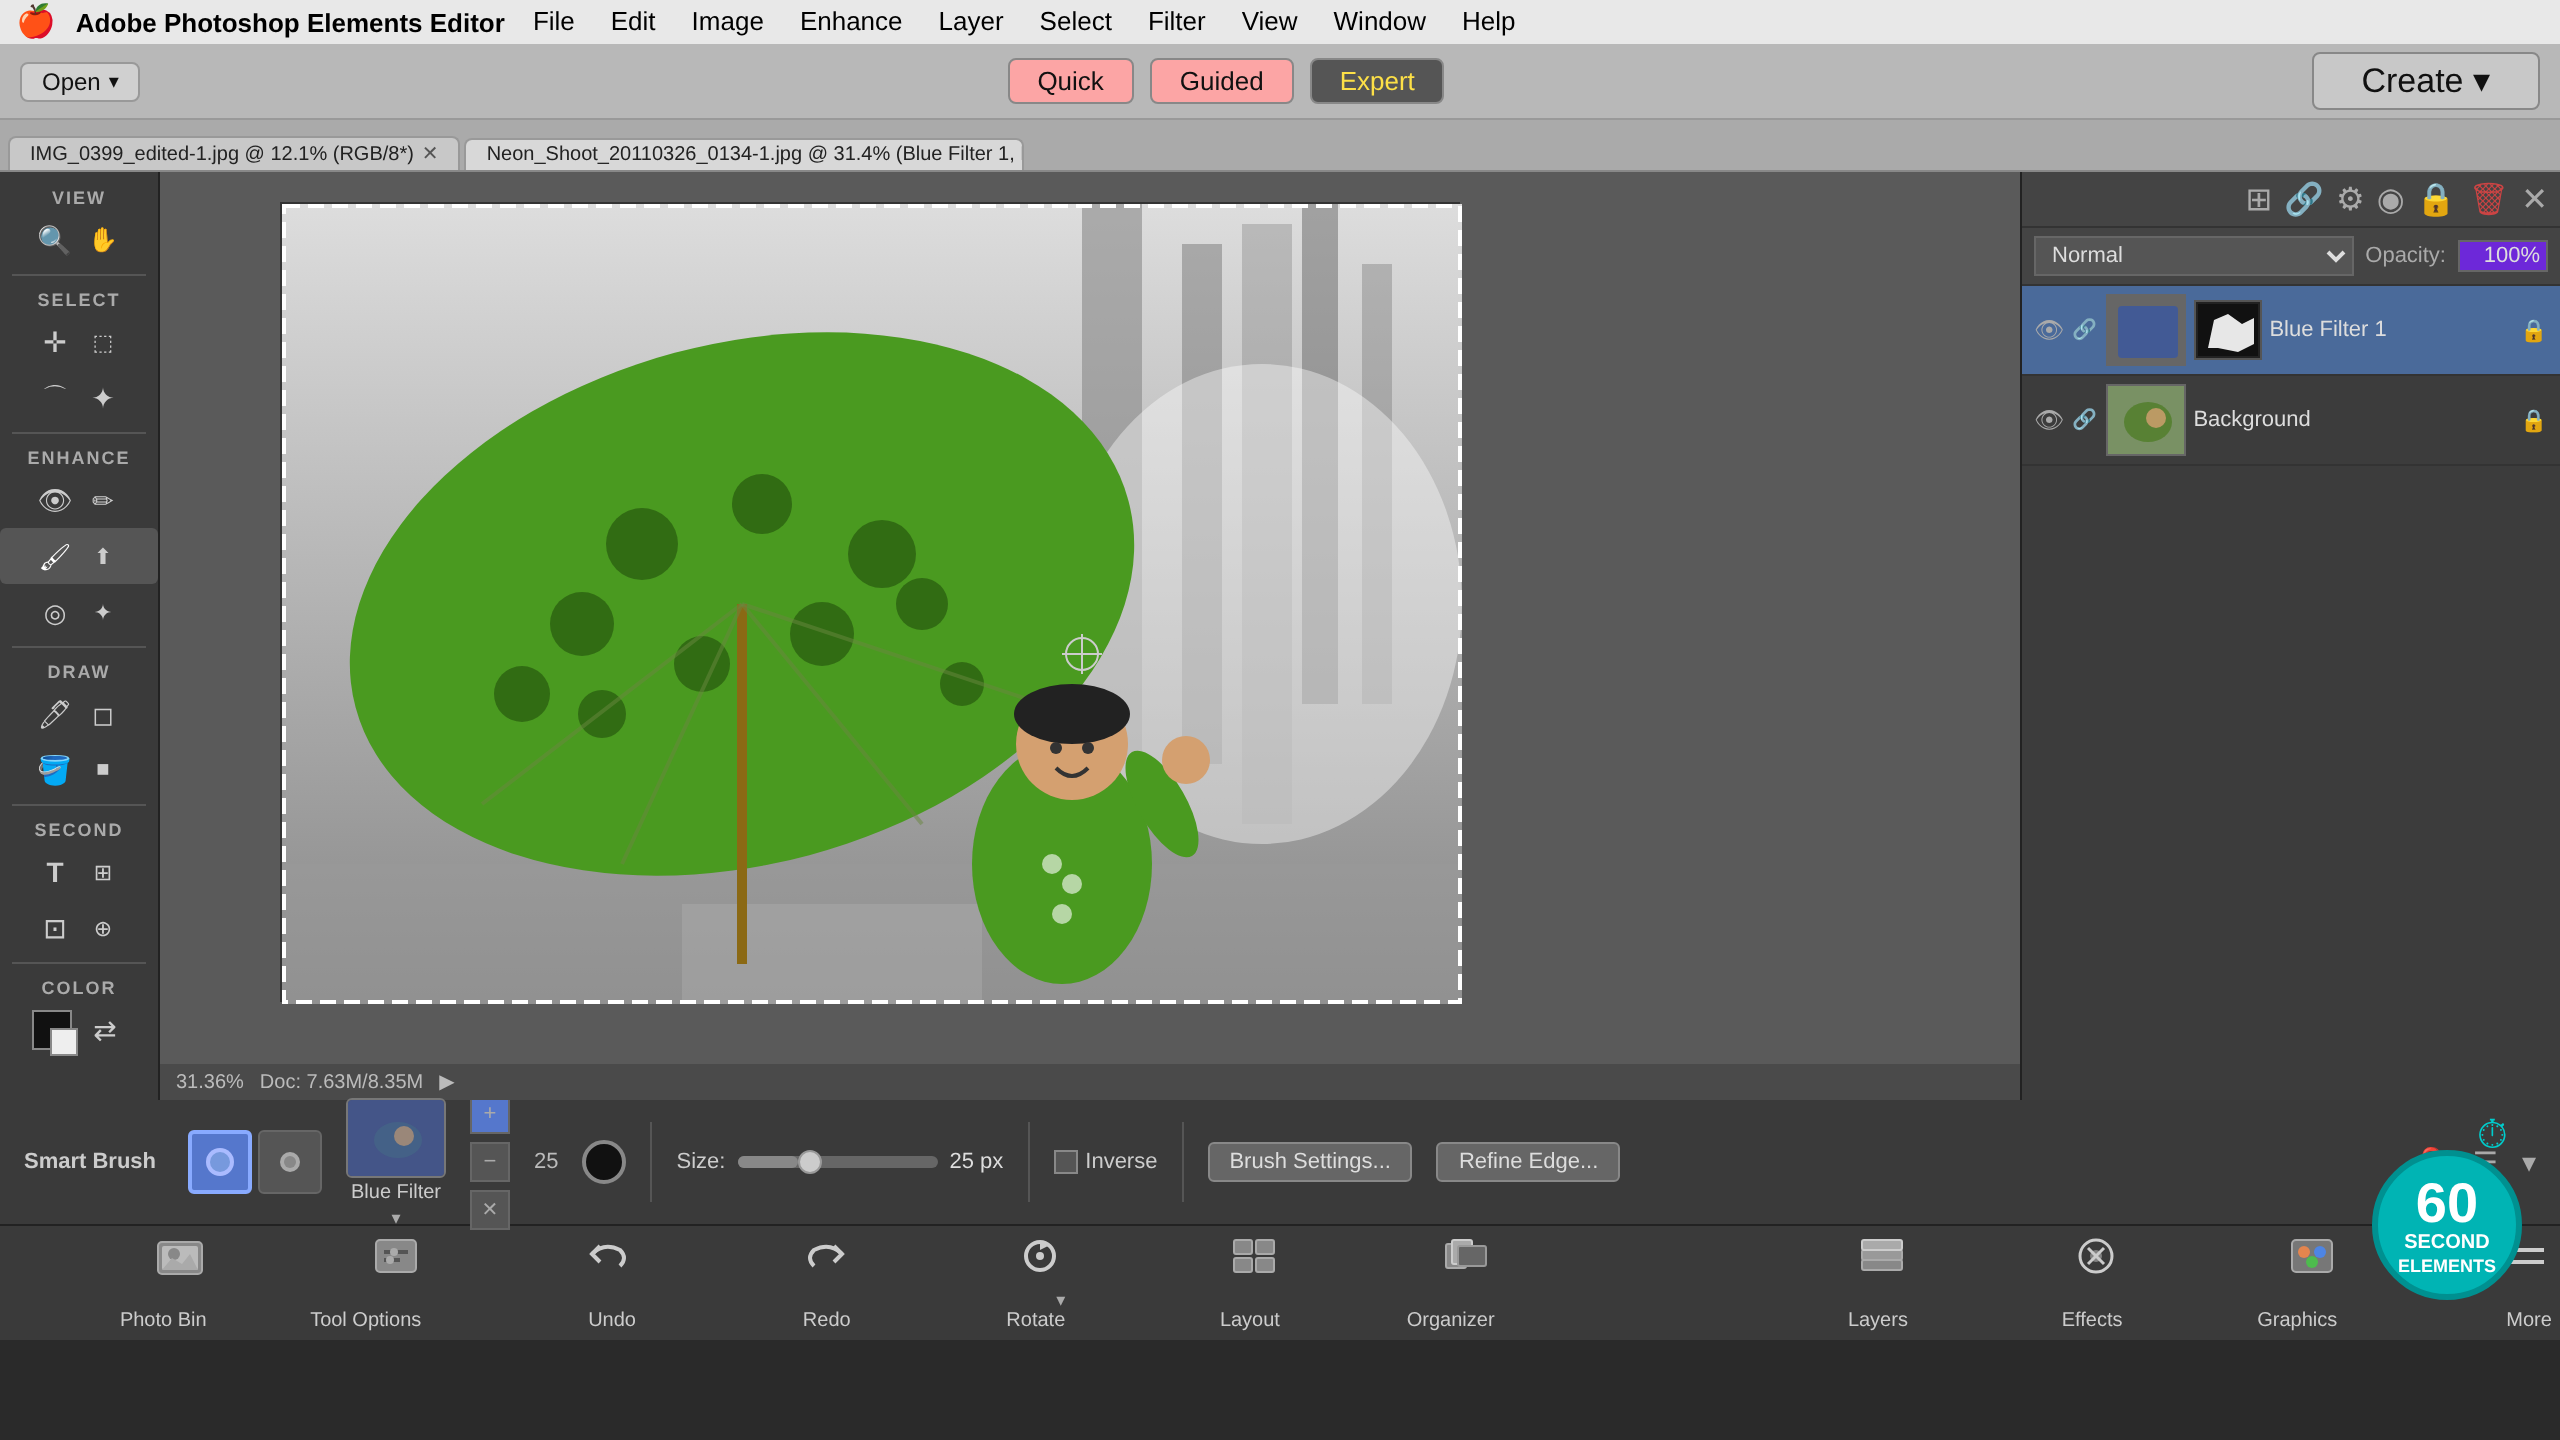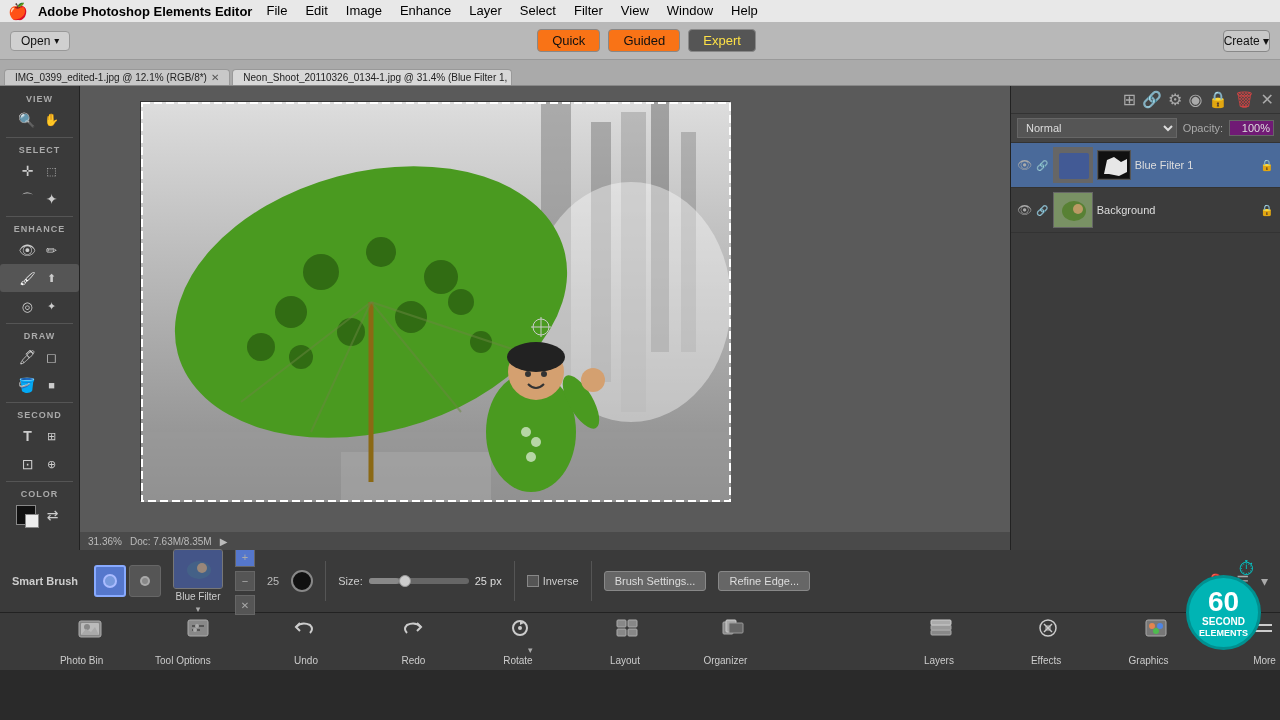--- a/index.html
+++ b/index.html
@@ -8,24 +8,24 @@
     
     #menubar { width: 100%; height: 22px; background: #e8e8e8; display: flex; align-items: center; padding: 0 8px; gap: 2px; }
     .menu-apple { font-size: 16px; color: #000; margin-right: 8px; cursor: default; }
     .menu-item { color: #000; font-size: 13px; padding: 0 8px; cursor: default; line-height: 22px; }
     .app-name { font-weight: bold; font-size: 13px; color: #000; margin-right: 4px; }
 
     
     #toolbar { width: 100%; height: 38px; background: #b8b8b8; display: flex; align-items: center; padding: 0 10px; gap: 8px; border-bottom: 1px solid #999; }
     .toolbar-btn { background: #d0d0d0; border: 1px solid #999; border-radius: 4px; padding: 2px 10px; font-size: 12px; color: #111; cursor: pointer; }
     .toolbar-btn-open { display: flex; align-items: center; gap: 4px; }
-    .mode-btn { background: #f97316; border: 1px solid #888; border-radius: 4px; padding: 3px 14px; font-size: 13px; color: #111; cursor: pointer; }
+    .mode-btn { background: #fca5a5; border: 1px solid #888; border-radius: 4px; padding: 3px 14px; font-size: 13px; color: #111; cursor: pointer; }
     .mode-btn.active { background: #555; color: #fde047; }
     .toolbar-spacer { flex: 1; }
-    .create-btn { background: #c8c8c8; border: 1px solid #888; border-radius: 4px; padding: 3px 0; font-size: 12px; color: #111; cursor: pointer; }
+    .create-btn { background: #c8c8c8; border: 1px solid #888; border-radius: 4px; padding: 3px 24px; font-size: 17px; color: #111; cursor: pointer; }
 
     
     #tabs { width: 100%; height: 26px; background: #aaa; display: flex; align-items: flex-end; padding: 0 4px; border-bottom: 1px solid #888; }
     .tab { background: #c8c8c8; border: 1px solid #999; border-bottom: none; border-radius: 4px 4px 0 0; padding: 2px 10px; font-size: 11px; color: #222; cursor: pointer; margin-right: 2px; white-space: nowrap; overflow: hidden; max-width: 280px; display: flex; align-items: center; gap: 4px; }
     .tab.active { background: #d8d8d8; }
     .tab-close { color: #555; font-size: 10px; cursor: pointer; }
 
     
     #left-toolbar { width: 80px; background: #3a3a3a; display: flex; flex-direction: column; padding: 4px 0; border-right: 1px solid #222; }
     .tool-section-label { color: #aaa; font-size: 9px; font-weight: bold; text-align: center; padding: 4px 0 2px; letter-spacing: 1px; }
@@ -36,21 +36,21 @@
     
     #canvas-area { flex: 1; background: #5a5a5a; overflow: hidden; position: relative; }
     #canvas-wrapper { position: absolute; top: 15px; left: 80px; width: 610px; height: 410px; border: 2px solid #333; }
     @keyframes marchingAnts { from { stroke-dashoffset: 0; } to { stroke-dashoffset: 20; } }
 
     
     #right-panel { width: 270px; background: #3c3c3c; border-left: 1px solid #222; display: flex; flex-direction: column; }
     #layers-header { background: #444; padding: 4px 8px; display: flex; align-items: center; gap: 4px; border-bottom: 1px solid #333; }
     .layers-blend-mode { background: #555; border: 1px solid #666; padding: 2px 4px; font-size: 11px; color: #ddd; flex: 1; }
     .opacity-label { font-size: 11px; color: #aaa; }
-    .opacity-input { background: #701a75; border: 1px solid #666; color: #ddd; width: 45px; font-size: 11px; padding: 1px 3px; text-align: right; }
+    .opacity-input { background: #6d28d9; border: 1px solid #666; color: #ddd; width: 45px; font-size: 11px; padding: 1px 3px; text-align: right; }
     #layers-icons { display: flex; align-items: center; justify-content: flex-end; padding: 3px 6px; gap: 4px; border-bottom: 1px solid #333; }
     .layer-icon-btn { color: #aaa; font-size: 14px; cursor: pointer; }
     #layers-list { flex: 1; overflow-y: auto; }
     .layer-item { display: flex; align-items: center; padding: 4px 6px; gap: 4px; border-bottom: 1px solid #333; cursor: pointer; }
     .layer-item.active { background: #4a6a8a; }
     .layer-eye { font-size: 12px; color: #aaa; cursor: pointer; }
     .layer-thumb { width: 40px; height: 36px; background: #555; border: 1px solid #666; overflow: hidden; }
     .layer-mask-thumb { width: 30px; height: 30px; background: #222; border: 1px solid #666; display: flex; align-items: center; justify-content: center; }
     .layer-name { font-size: 11px; color: #ddd; flex: 1; }
 

